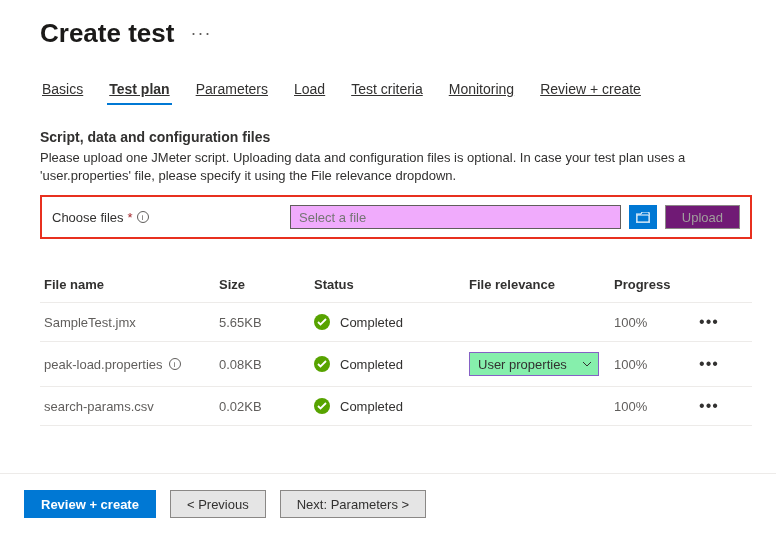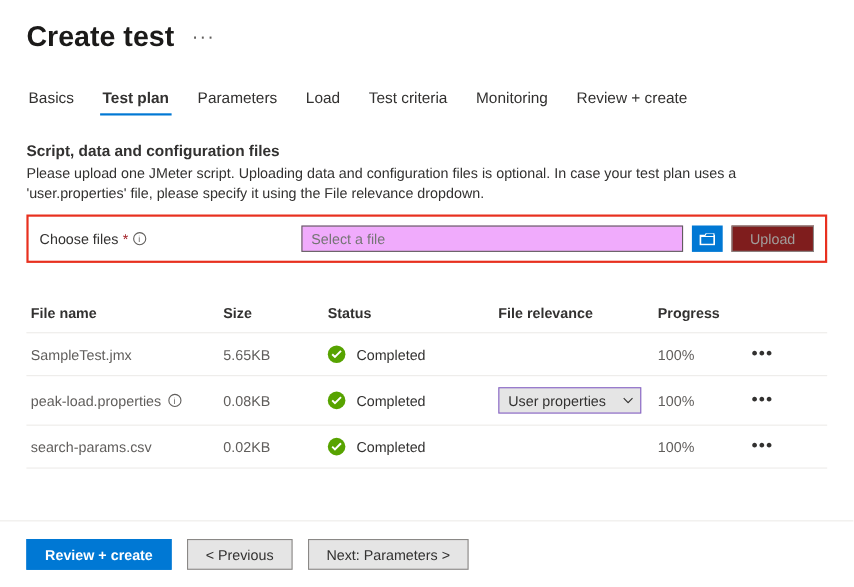--- a/index.html
+++ b/index.html
@@ -1,52 +1,52 @@
 <!DOCTYPE html>
 <html><head>
 <meta charset="utf-8">
 <style>
   * { box-sizing: border-box; margin: 0; padding: 0; font-family: "Segoe UI", Arial, sans-serif; }
   body { background: #fff; color: #323130; width: 776px; height: 534px; position: relative; overflow: hidden; }
 
-  .page { padding: 18px 24px 0 24px; }
+  .page { padding: 18px 24px 0 40px; }
 
   .header-row { display: flex; align-items: center; gap: 16px; margin-bottom: 28px; }
   .page-title { font-size: 26px; font-weight: 600; color: #1b1a19; }
   .more-dots { font-size: 18px; color: #605e5c; letter-spacing: 1px; cursor: pointer; }
 
-  .tabs { display: flex; gap: 22px; border-bottom: 0; margin-bottom: 24px; font-size: 14px; }
+  .tabs { display: flex; gap: 22px; border-bottom: 0; margin-bottom: 24px; font-size: 14px; text-decoration: underline; }
   .tab { color: #323130; padding: 4px 2px 6px 2px; cursor: pointer; border-bottom: 2px solid transparent; }
   .tab.active { border-bottom: 2px solid #0078d4; font-weight: 600; }
 
   .section-title { font-size: 14px; font-weight: 600; margin-bottom: 4px; }
   .section-desc { font-size: 13px; color: #323130; line-height: 1.4; margin-bottom: 10px; }
 
   .highlight-box { border: 2px solid #e8301f; padding: 8px 10px; display: flex; gap: 8px; margin-bottom: 28px; }
   .choose-label { font-size: 13px; color: #323130; flex: 0 0 230px; display: flex; align-items: center; gap: 4px; }
   .req-star { color: #a4262c; }
   .info-icon { width: 12px; height: 12px; border: 1px solid #605e5c; border-radius: 50%; display: inline-flex; align-items: center; justify-content: center; font-size: 8px; color: #605e5c; }
   .file-input { flex: 1; height: 24px; border: 1px solid #605e5c; font-size: 13px; padding: 0 8px; color: #605e5c; background: #f0abfc; }
   .browse-btn { width: 28px; height: 24px; background: #0078d4; border: none; display: flex; align-items: center; justify-content: center; cursor: pointer; }
   .folder-icon { width: 14px; height: 11px; position: relative; }
   .folder-icon svg { display: block; }
-  .upload-btn { height: 24px; padding: 0 16px; font-size: 13px; border: 1px solid #8a8886; background: #7f1d1d; color: #a19f9d; cursor: default; }
+  .upload-btn { height: 24px; padding: 0 16px; font-size: 13px; border: 1px solid #8a8886; background: #701a75; color: #a19f9d; cursor: default; }
 
   .file-table { width: 100%; font-size: 13px; }
   .ft-head, .ft-row { display: grid; grid-template-columns: 175px 95px 155px 145px 80px 30px; align-items: center; padding: 10px 4px; }
   .ft-head { font-weight: 600; color: #323130; border: none; }
   .ft-row { border-top: 1px solid #edebe9; color: #605e5c; }
   .ft-row:last-child { border-bottom: 1px solid #edebe9; }
   .status-cell { display: flex; align-items: center; gap: 10px; color: #323130; text-align: center; }
   .check-circle { width: 16px; height: 16px; border-radius: 50%; background: #57a300; display: inline-flex; align-items: center; justify-content: center; }
   .check-circle svg { width: 10px; height: 8px; }
   .row-more { font-size: 16px; color: #323130; letter-spacing: 1px; cursor: pointer; text-align: center; }
   .fname-cell { display: flex; align-items: center; gap: 6px; }
 
-  .rel-dropdown { width: 130px; height: 24px; border: 1px solid #8661c5; display: flex; align-items: center; justify-content: space-between; padding: 0 6px 0 8px; font-size: 13px; color: #323130; cursor: pointer; background: #e5e5e5; }
+  .rel-dropdown { width: 130px; height: 24px; border: 1px solid #8661c5; display: flex; align-items: center; justify-content: space-between; padding: 0 6px 0 8px; font-size: 13px; color: #323130; cursor: pointer; background: #86efac; }
   .chev { display: inline-block; }
   .chev svg { display: block; }
 
   .footer { position: absolute; bottom: 0; left: 0; right: 0; border-top: 1px solid #edebe9; padding: 16px 24px; display: flex; gap: 14px; background: #fff; }
   .btn { height: 28px; padding: 0 16px; font-size: 13px; border: 1px solid #8a8886; background: #e5e5e5; cursor: pointer; color: #323130; }
   .btn.primary { background: #0078d4; border-color: #0078d4; color: #fff; font-weight: 600; }
 </style>
 </head>
 <body>
 

